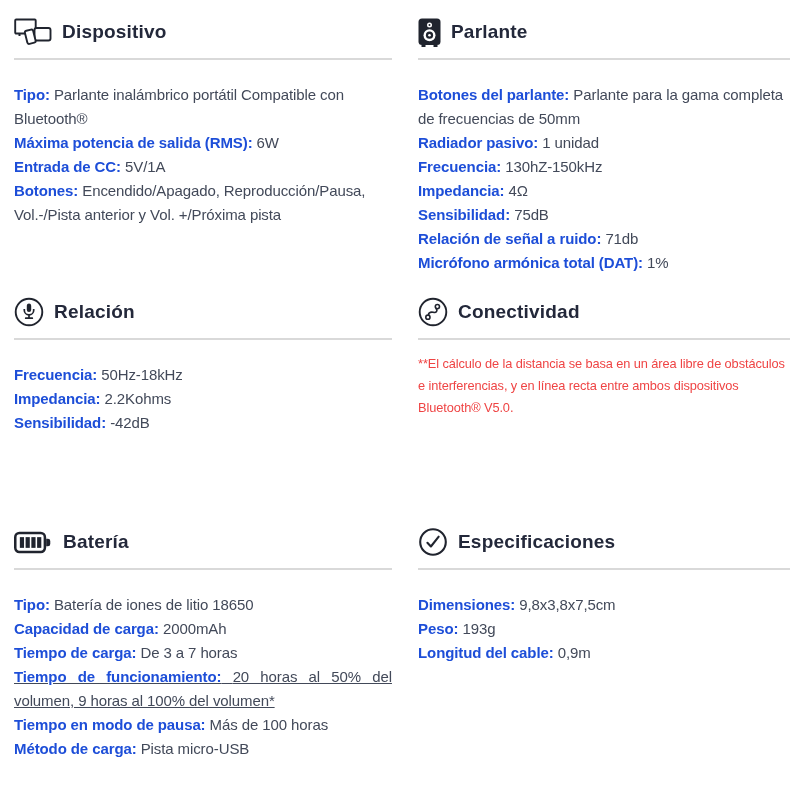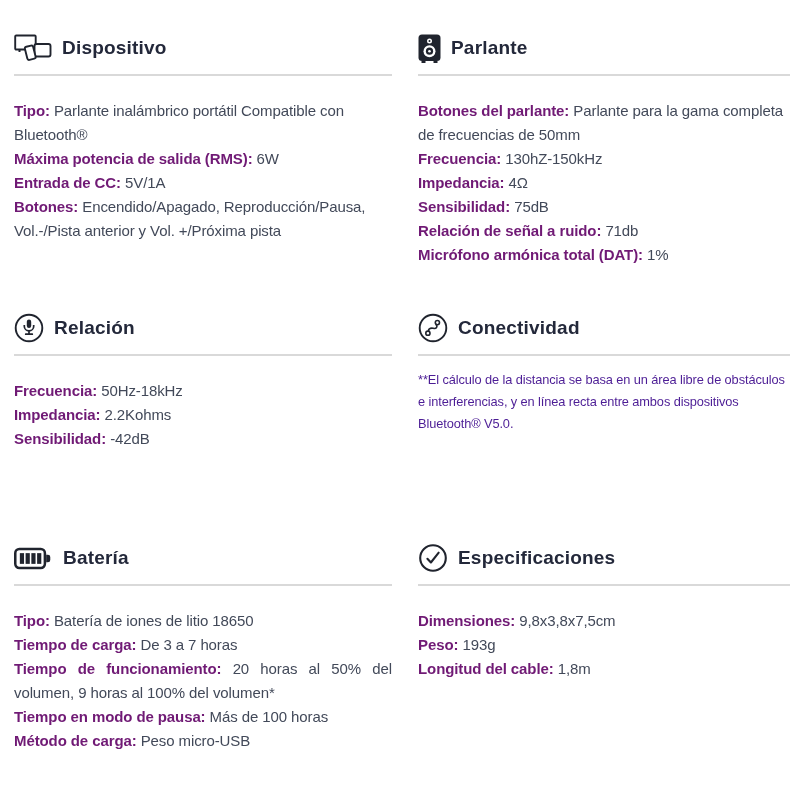--- a/index.html
+++ b/index.html
@@ -4,21 +4,21 @@
 <style>
   html, body { margin: 0; padding: 0; }
   body {
     width: 800px; height: 800px; overflow: hidden;
     background: #ffffff;
     font-family: "Liberation Sans", sans-serif;
   }
   .page {
     box-sizing: border-box;
     width: 800px; height: 800px;
-    padding: 33px 10px 0 14px;
+    padding: 17px 10px 0 14px;
     display: grid;
     grid-template-columns: 378px 372px;
     column-gap: 26px;
     grid-template-rows: 280px 230px auto;
   }
   .card { min-width: 0; }
   .sec-head {
     display: flex; align-items: center; gap: 10px;
     height: 30px; margin-bottom: 11px;
   }
@@ -27,26 +27,26 @@
     margin: 0; font-size: 19px; font-weight: 700;
     color: #23283a; letter-spacing: 0.2px; white-space: nowrap;
   }
   .rule { border: none; border-top: 2px solid #d9d9d9; margin: 0; }
   .specs {
     margin-top: 23px;
     font-size: 15px; line-height: 24px;
     color: #424959; letter-spacing: -0.1px;
   }
   .spec { margin: 0; }
-  .spec.justify { text-align: justify; }
-  .lbl { font-weight: 700; color: #701a75; }
+  .spec.justify { text-align: justify; text-decoration: underline; }
+  .lbl { font-weight: 700; color: #1d4ed8; }
   .footnote {
     margin: 13px 0 0;
     font-size: 12.8px; line-height: 22px;
-    color: #4c1d95; letter-spacing: -0.1px;
+    color: #ef4444; letter-spacing: -0.1px;
   }
   .i-devices { width: 38px; height: 30px; }
   .i-speaker { width: 23px; height: 29px; }
   .i-circle  { width: 30px; height: 30px; }
   .i-battery { width: 39px; height: 25px; }
 </style>
 </head>
 <body>
 
 <main class="page">
@@ -84,20 +84,21 @@
           <circle cx="11.5" cy="17.2" r="6" fill="#ffffff"></circle>
           <circle cx="11.5" cy="17.2" r="3.6" fill="#20242e"></circle>
           <circle cx="11.5" cy="17.2" r="1.3" fill="#ffffff"></circle>
         </svg>
       </span>
       <h2 class="sec-title">Parlante</h2>
     </header>
     <hr class="rule">
     <div class="specs">
       <p class="spec"><span class="lbl">Botones del parlante:</span> <span class="val">Parlante para la gama completa de frecuencias de 50mm</span></p>
+      <p class="spec"><span class="lbl">Radiador pasivo:</span> <span class="val">1 unidad</span></p>
       <p class="spec"><span class="lbl">Frecuencia:</span> <span class="val">130hZ-150kHz</span></p>
       <p class="spec"><span class="lbl">Impedancia:</span> <span class="val">4Ω</span></p>
       <p class="spec"><span class="lbl">Sensibilidad:</span> <span class="val">75dB</span></p>
       <p class="spec"><span class="lbl">Relación de señal a ruido:</span> <span class="val">71db</span></p>
       <p class="spec"><span class="lbl">Micrófono armónica total (DAT):</span> <span class="val">1%</span></p>
     </div>
   </section>
 
   <section class="card">
     <header class="sec-head">
@@ -145,38 +146,39 @@
           <rect x="17.8" y="7" width="4.3" height="11" fill="#20242e"></rect>
           <rect x="23.7" y="7" width="4.3" height="11" fill="#20242e"></rect>
           <path d="M33 8.6 h1.8 a2.4 2.4 0 0 1 2.4 2.4 v3 a2.4 2.4 0 0 1 -2.4 2.4 h-1.8 z" fill="#20242e"></path>
         </svg>
       </span>
       <h2 class="sec-title">Batería</h2>
     </header>
     <hr class="rule">
     <div class="specs">
       <p class="spec"><span class="lbl">Tipo:</span> <span class="val">Batería de iones de litio 18650</span></p>
+      <p class="spec"><span class="lbl">Capacidad de carga:</span> <span class="val">2000mAh</span></p>
       <p class="spec"><span class="lbl">Tiempo de carga:</span> <span class="val">De 3 a 7 horas</span></p>
       <p class="spec justify"><span class="lbl">Tiempo de funcionamiento:</span> <span class="val">20 horas al 50% del volumen, 9 horas al 100% del volumen*</span></p>
       <p class="spec"><span class="lbl">Tiempo en modo de pausa:</span> <span class="val">Más de 100 horas</span></p>
-      <p class="spec"><span class="lbl">Método de carga:</span> <span class="val">Peso micro-USB</span></p>
+      <p class="spec"><span class="lbl">Método de carga:</span> <span class="val">Pista micro-USB</span></p>
     </div>
   </section>
 
   <section class="card">
     <header class="sec-head">
       <span class="icon">
         <svg class="i-circle" viewBox="0 0 30 30" fill="none">
           <circle cx="15" cy="15" r="12.8" stroke="#20242e" stroke-width="2.1"></circle>
           <path d="M9.4 15.8 L12.9 19.5 L20.7 9.7" stroke="#20242e" stroke-width="2.1" stroke-linecap="round" stroke-linejoin="round"></path>
         </svg>
       </span>
       <h2 class="sec-title">Especificaciones</h2>
     </header>
     <hr class="rule">
     <div class="specs">
       <p class="spec"><span class="lbl">Dimensiones:</span> <span class="val">9,8x3,8x7,5cm</span></p>
       <p class="spec"><span class="lbl">Peso:</span> <span class="val">193g</span></p>
-      <p class="spec"><span class="lbl">Longitud del cable:</span> <span class="val">1,8m</span></p>
+      <p class="spec"><span class="lbl">Longitud del cable:</span> <span class="val">0,9m</span></p>
     </div>
   </section>
 
 </main>
 
 </body></html>

